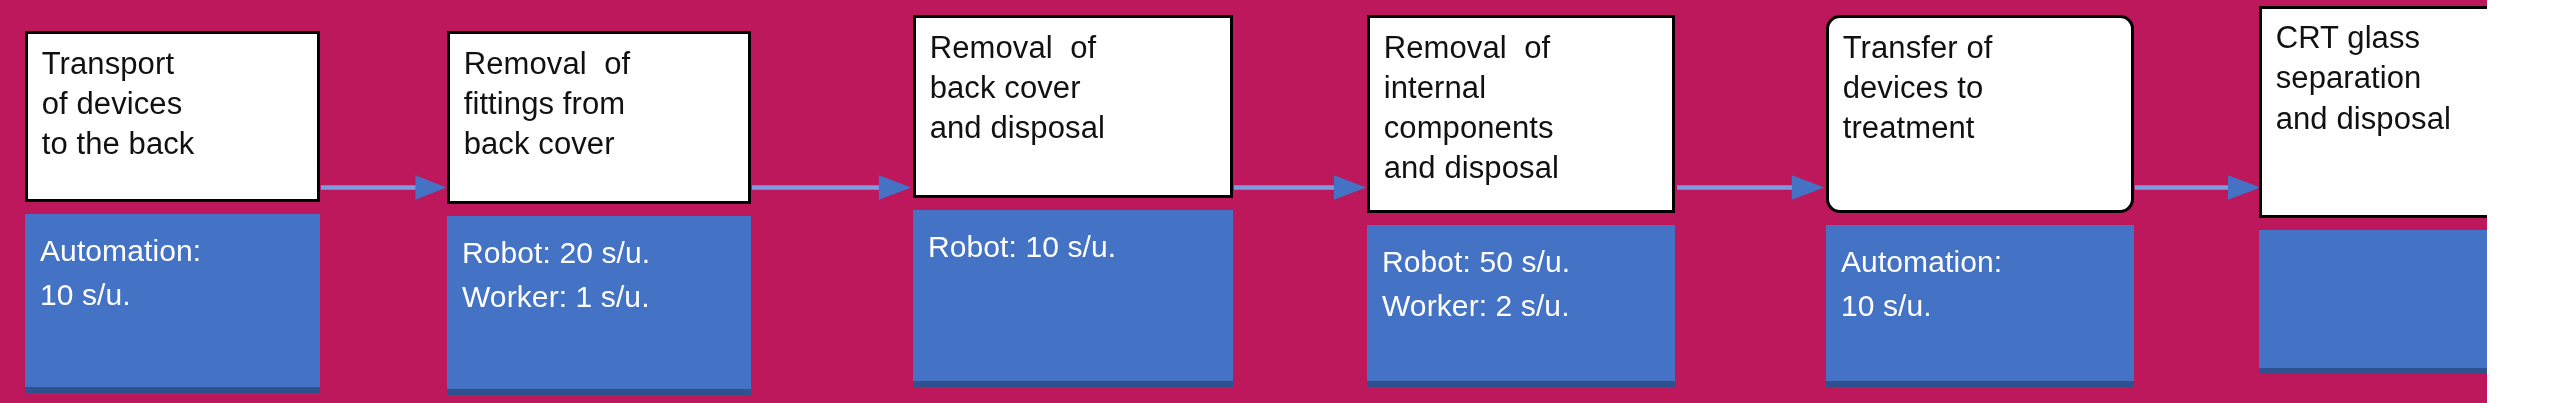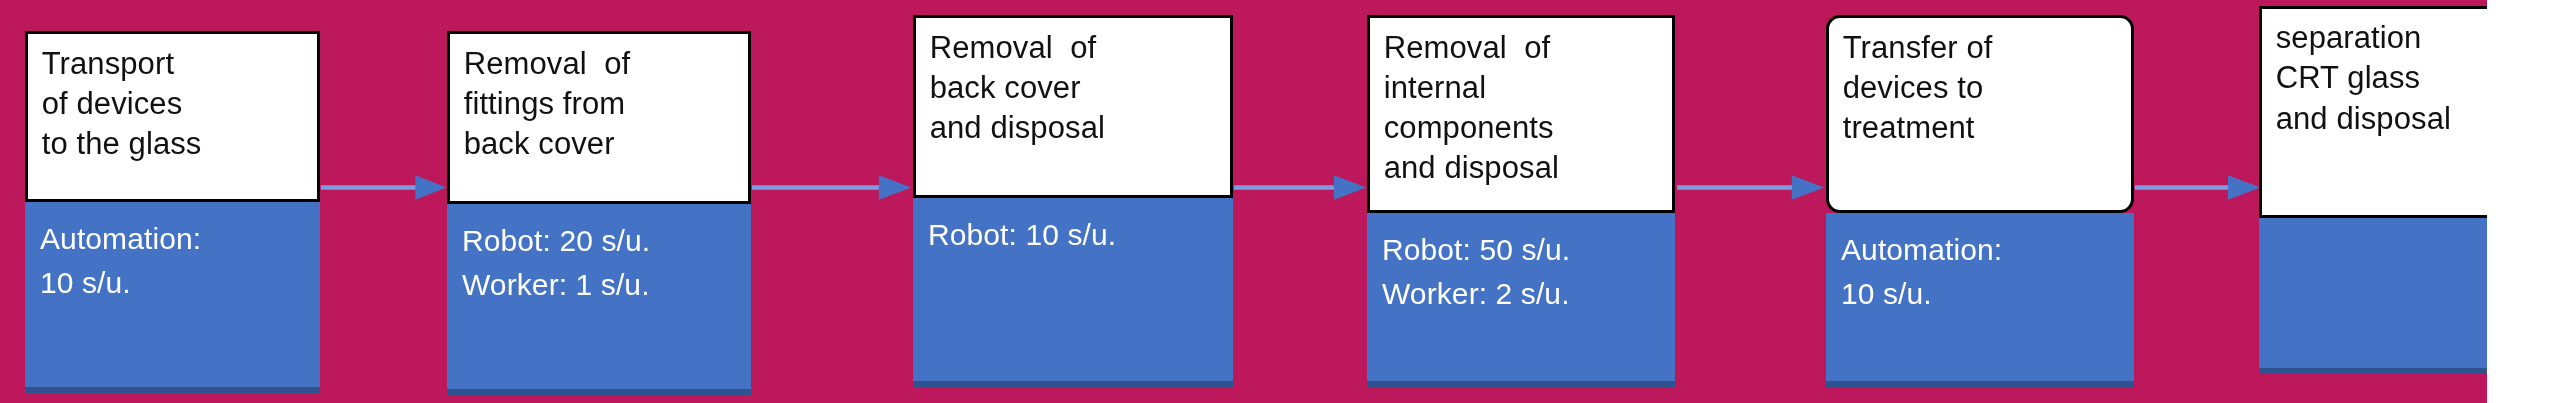--- a/index.html
+++ b/index.html
@@ -46,20 +46,21 @@
   }
   .step-body {
     box-sizing: border-box;
     background: #4472C4;
     border-bottom: 6.2px solid #2F528F;
     padding: 15px 13.7px 6.8px 15px;
     display: flex;
     flex-direction: column;
     justify-content: flex-start;
     flex: 1 1 auto;
+    margin-top: 12px;
   }
   .step-body .line {
     color: #FFFFFF;
     font-size: 30px;
     line-height: 1.48;
     white-space: pre;
     letter-spacing: 0.1px;
   }
 
   
@@ -72,21 +73,21 @@
 </style>
 </head>
 <body>
 
 <div id="stage">
 
   <div class="step" style="left:25px; top:31px; width:295px; height:362px;">
     <div class="step-head" style="height:171px;">
       <span class="line">Transport</span>
       <span class="line">of devices</span>
-      <span class="line">to the glass</span>
+      <span class="line">to the back</span>
     </div>
     <div class="step-body">
       <span class="line">Automation:</span>
       <span class="line">10 s/u.</span>
     </div>
   </div>
 
   <div class="connector" style="left:320px; top:174px; width:130px;">
     <svg width="130" height="27" viewBox="0 0 190 40" aria-hidden="true">
       <line x1="0" y1="20" x2="152" y2="20" stroke="#7D9BE0" stroke-width="7"></line>
@@ -165,22 +166,22 @@
 
   <div class="connector" style="left:2134px; top:174px; width:130px;">
     <svg width="130" height="27" viewBox="0 0 190 40" aria-hidden="true">
       <line x1="0" y1="20" x2="150" y2="20" stroke="#7D9BE0" stroke-width="7"></line>
       <polygon points="138,2 186,20 138,38" fill="#4472C4"></polygon>
     </svg>
   </div>
 
   <div class="step" style="left:2259px; top:5.5px; width:301px; height:368px;">
     <div class="step-head" style="height:212px;">
+      <span class="line">CRT glass</span>
       <span class="line">separation</span>
-      <span class="line">CRT glass</span>
       <span class="line">and disposal</span>
     </div>
     <div class="step-body">
     </div>
   </div>
 
 </div>
 
 
 </body></html>

